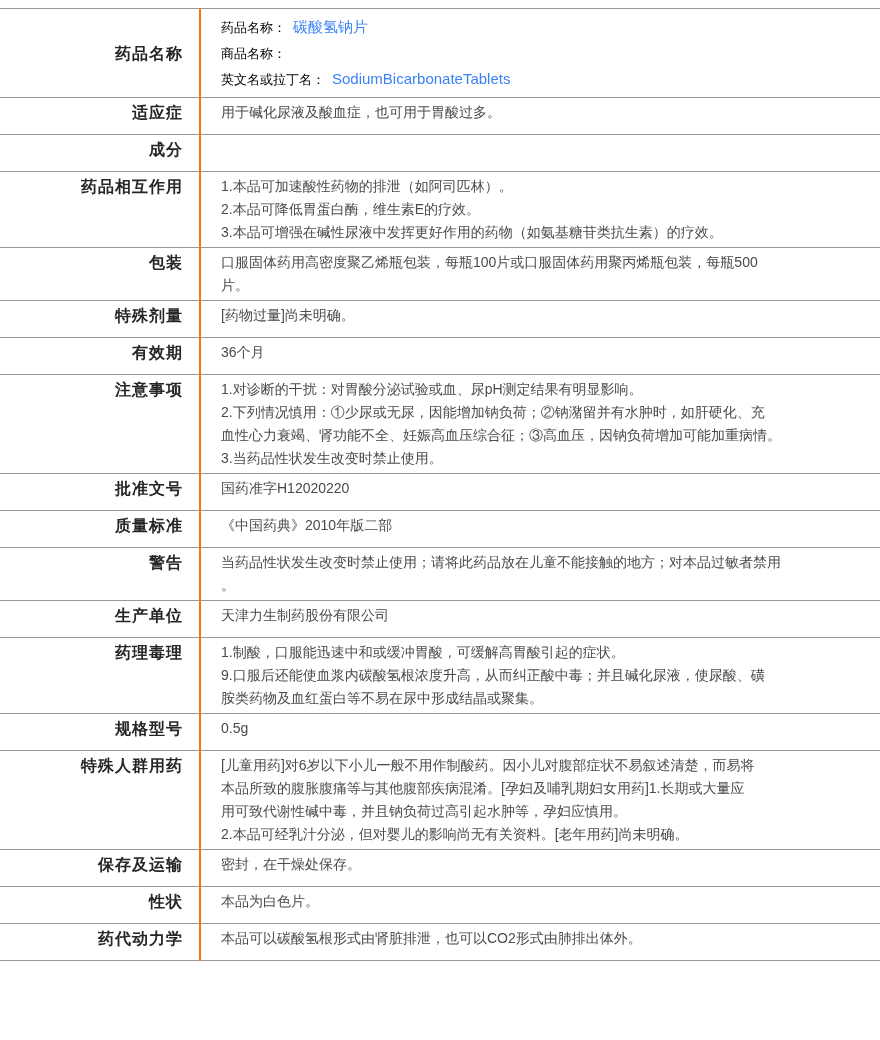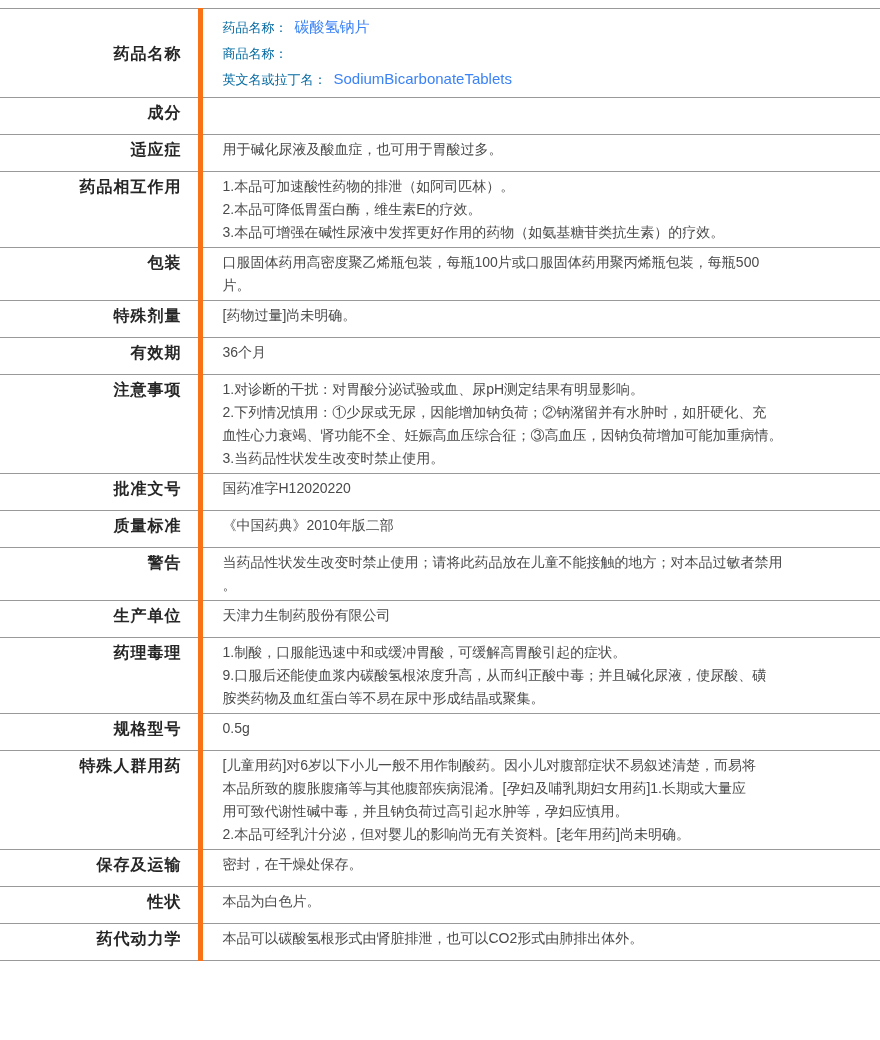--- a/index.html
+++ b/index.html
@@ -25,21 +25,21 @@
   table.drug-table tr {
     border-top: 1px solid #999999;
   }
   td {
     vertical-align: top;
     height: 30px; 
   }
   td.label {
     width: 200px;
     box-sizing: border-box;
-    border-right: 5px solid #f97316;
+    border-right: 2px solid #f97316;
     text-align: right;
     padding: 3px 16px 3px 0;
     font-size: 16px;
     font-weight: bold;
     color: #262626;
     line-height: 23px;
     letter-spacing: 1px;
   }
   td.value {
     padding: 3px 70px 3px 20px;
@@ -55,46 +55,46 @@
   }
   tr.name-row td.value {
     padding-top: 5px;
     padding-bottom: 5px;
   }
   .name-line {
     line-height: 25px;
     white-space: normal;
   }
   .name-key {
-    color: #0369a1;
+    color: #000000;
     font-size: 13px;
     margin-right: 7px;
   }
   .name-val {
     color: #3b82f6;
     font-size: 15px;
   }
 </style>
 </head>
 <body>
 
 <div class="doc">
   <table class="drug-table">
     <tbody>
         <tr class="name-row">
           <td class="label">药品名称</td>
           <td class="value"><div class="name-line"><span class="name-key">药品名称：</span><span class="name-val">碳酸氢钠片</span></div><div class="name-line"><span class="name-key">商品名称：</span><span class="name-val"></span></div><div class="name-line"><span class="name-key">英文名或拉丁名：</span><span class="name-val">SodiumBicarbonateTablets</span></div></td>
         </tr>
         <tr>
+          <td class="label">适应症</td>
+          <td class="value">用于碱化尿液及酸血症，也可用于胃酸过多。</td>
+        </tr>
+        <tr>
           <td class="label">成分</td>
           <td class="value"></td>
-        </tr>
-        <tr>
-          <td class="label">适应症</td>
-          <td class="value">用于碱化尿液及酸血症，也可用于胃酸过多。</td>
         </tr>
         <tr>
           <td class="label">药品相互作用</td>
           <td class="value">1.本品可加速酸性药物的排泄（如阿司匹林）。
 2.本品可降低胃蛋白酶，维生素E的疗效。
 3.本品可增强在碱性尿液中发挥更好作用的药物（如氨基糖苷类抗生素）的疗效。</td>
         </tr>
         <tr>
           <td class="label">包装</td>
           <td class="value">口服固体药用高密度聚乙烯瓶包装，每瓶100片或口服固体药用聚丙烯瓶包装，每瓶500

